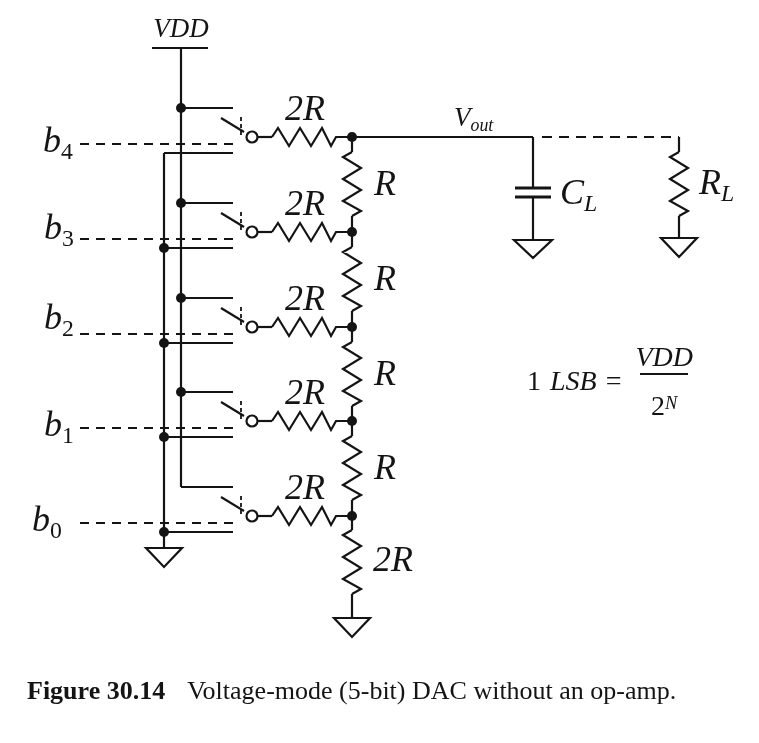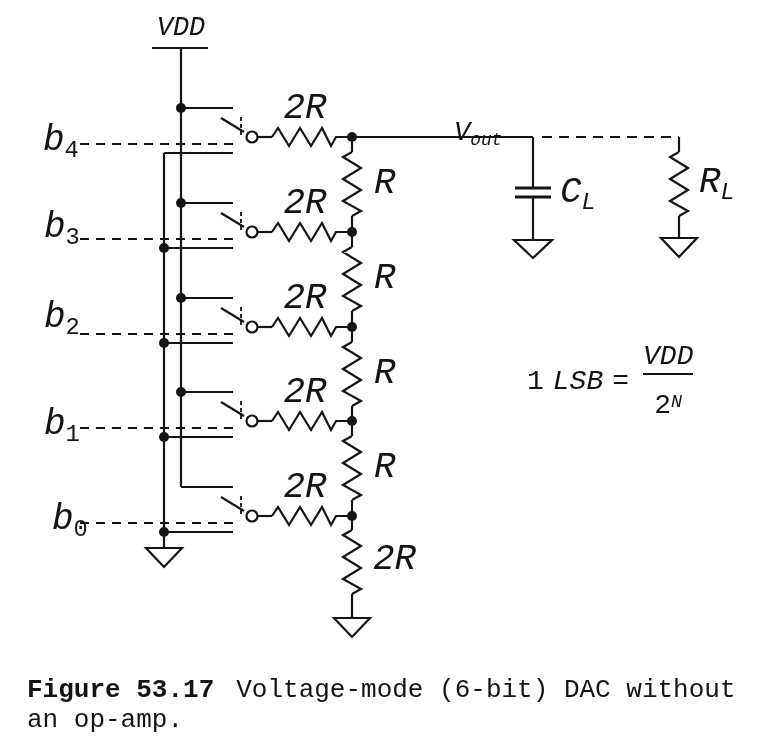--- a/index.html
+++ b/index.html
@@ -1,17 +1,17 @@
 <!DOCTYPE html>
 <html><head>
 <meta charset="utf-8">
 <style>
   html,body{margin:0;padding:0;background:#ffffff;}
   .page{position:relative;width:759px;height:743px;background:#ffffff;overflow:hidden;
-        font-family:Liberation Mono, monospace;color:#141414;}
+        font-family:Liberation Serif, serif;color:#141414;}
   .circuit{position:absolute;left:0;top:0;}
   .lbl{position:absolute;line-height:1.05;white-space:nowrap;font-size:36px;}
   .it{font-style:italic;}
   .ctr{text-align:center;}
   .lbl sub{font-size:0.66em;line-height:1;vertical-align:-0.28em;}
   .sub-it{font-style:italic;}
   
   .formula{position:absolute;display:flex;align-items:center;gap:9px;font-size:28px;}
   .frac{display:inline-flex;flex-direction:column;align-items:center;line-height:1.05;}
   .frac .num{padding:0 5px 2px 5px;}
@@ -166,38 +166,38 @@
   </div>
   <div class="lbl" style="left:44px;top:209px;">
     <span class="it">b</span><sub>3</sub>
   </div>
   <div class="lbl" style="left:44px;top:299px;">
     <span class="it">b</span><sub>2</sub>
   </div>
   <div class="lbl" style="left:44px;top:406px;">
     <span class="it">b</span><sub>1</sub>
   </div>
-  <div class="lbl" style="left:52px;top:501px;">
+  <div class="lbl" style="left:32px;top:501px;">
     <span class="it">b</span><sub>0</sub>
   </div>
 
   <div class="lbl ctr it" style="left:281px;top:90px;width:48px;">2R</div>
   <div class="lbl ctr it" style="left:281px;top:185px;width:48px;">2R</div>
   <div class="lbl ctr it" style="left:281px;top:280px;width:48px;">2R</div>
   <div class="lbl ctr it" style="left:281px;top:374px;width:48px;">2R</div>
   <div class="lbl ctr it" style="left:281px;top:469px;width:48px;">2R</div>
 
   <div class="lbl it" style="left:374px;top:165px;">R</div>
   <div class="lbl it" style="left:374px;top:260px;">R</div>
   <div class="lbl it" style="left:374px;top:355px;">R</div>
   <div class="lbl it" style="left:374px;top:449px;">R</div>
 
   <div class="lbl it" style="left:373px;top:541px;">2R</div>
 
-  <div class="lbl" style="left:454px;top:103px;font-size:27px;margin-top:16px;">
+  <div class="lbl" style="left:454px;top:103px;font-size:27px;">
     <span class="it">V</span><sub class="sub-it">out</sub>
   </div>
 
   <div class="lbl" style="left:560px;top:174px;text-align:center;">
     <span class="it">C</span><sub class="sub-it">L</sub>
   </div>
 
   <div class="lbl" style="left:699px;top:164px;">
     <span class="it">R</span><sub class="sub-it">L</sub>
   </div>
@@ -206,16 +206,16 @@
     <span>1</span>
     <span class="it">LSB</span>
     <span>=</span>
     <span class="frac">
       <span class="num it">VDD</span>
       <span class="den"><span>2</span><sup class="sub-it">N</sup></span>
     </span>
   </div>
 
   <div class="caption" style="left:27px;top:676px;width:715px;">
-    <span class="cap-bold">Figure 53.17</span><span class="cap-text">Voltage-mode (6-bit) DAC without an op-amp.</span>
+    <span class="cap-bold">Figure 30.14</span><span class="cap-text">Voltage-mode (5-bit) DAC without an op-amp.</span>
   </div>
 
 </div>
 
 </body></html>

